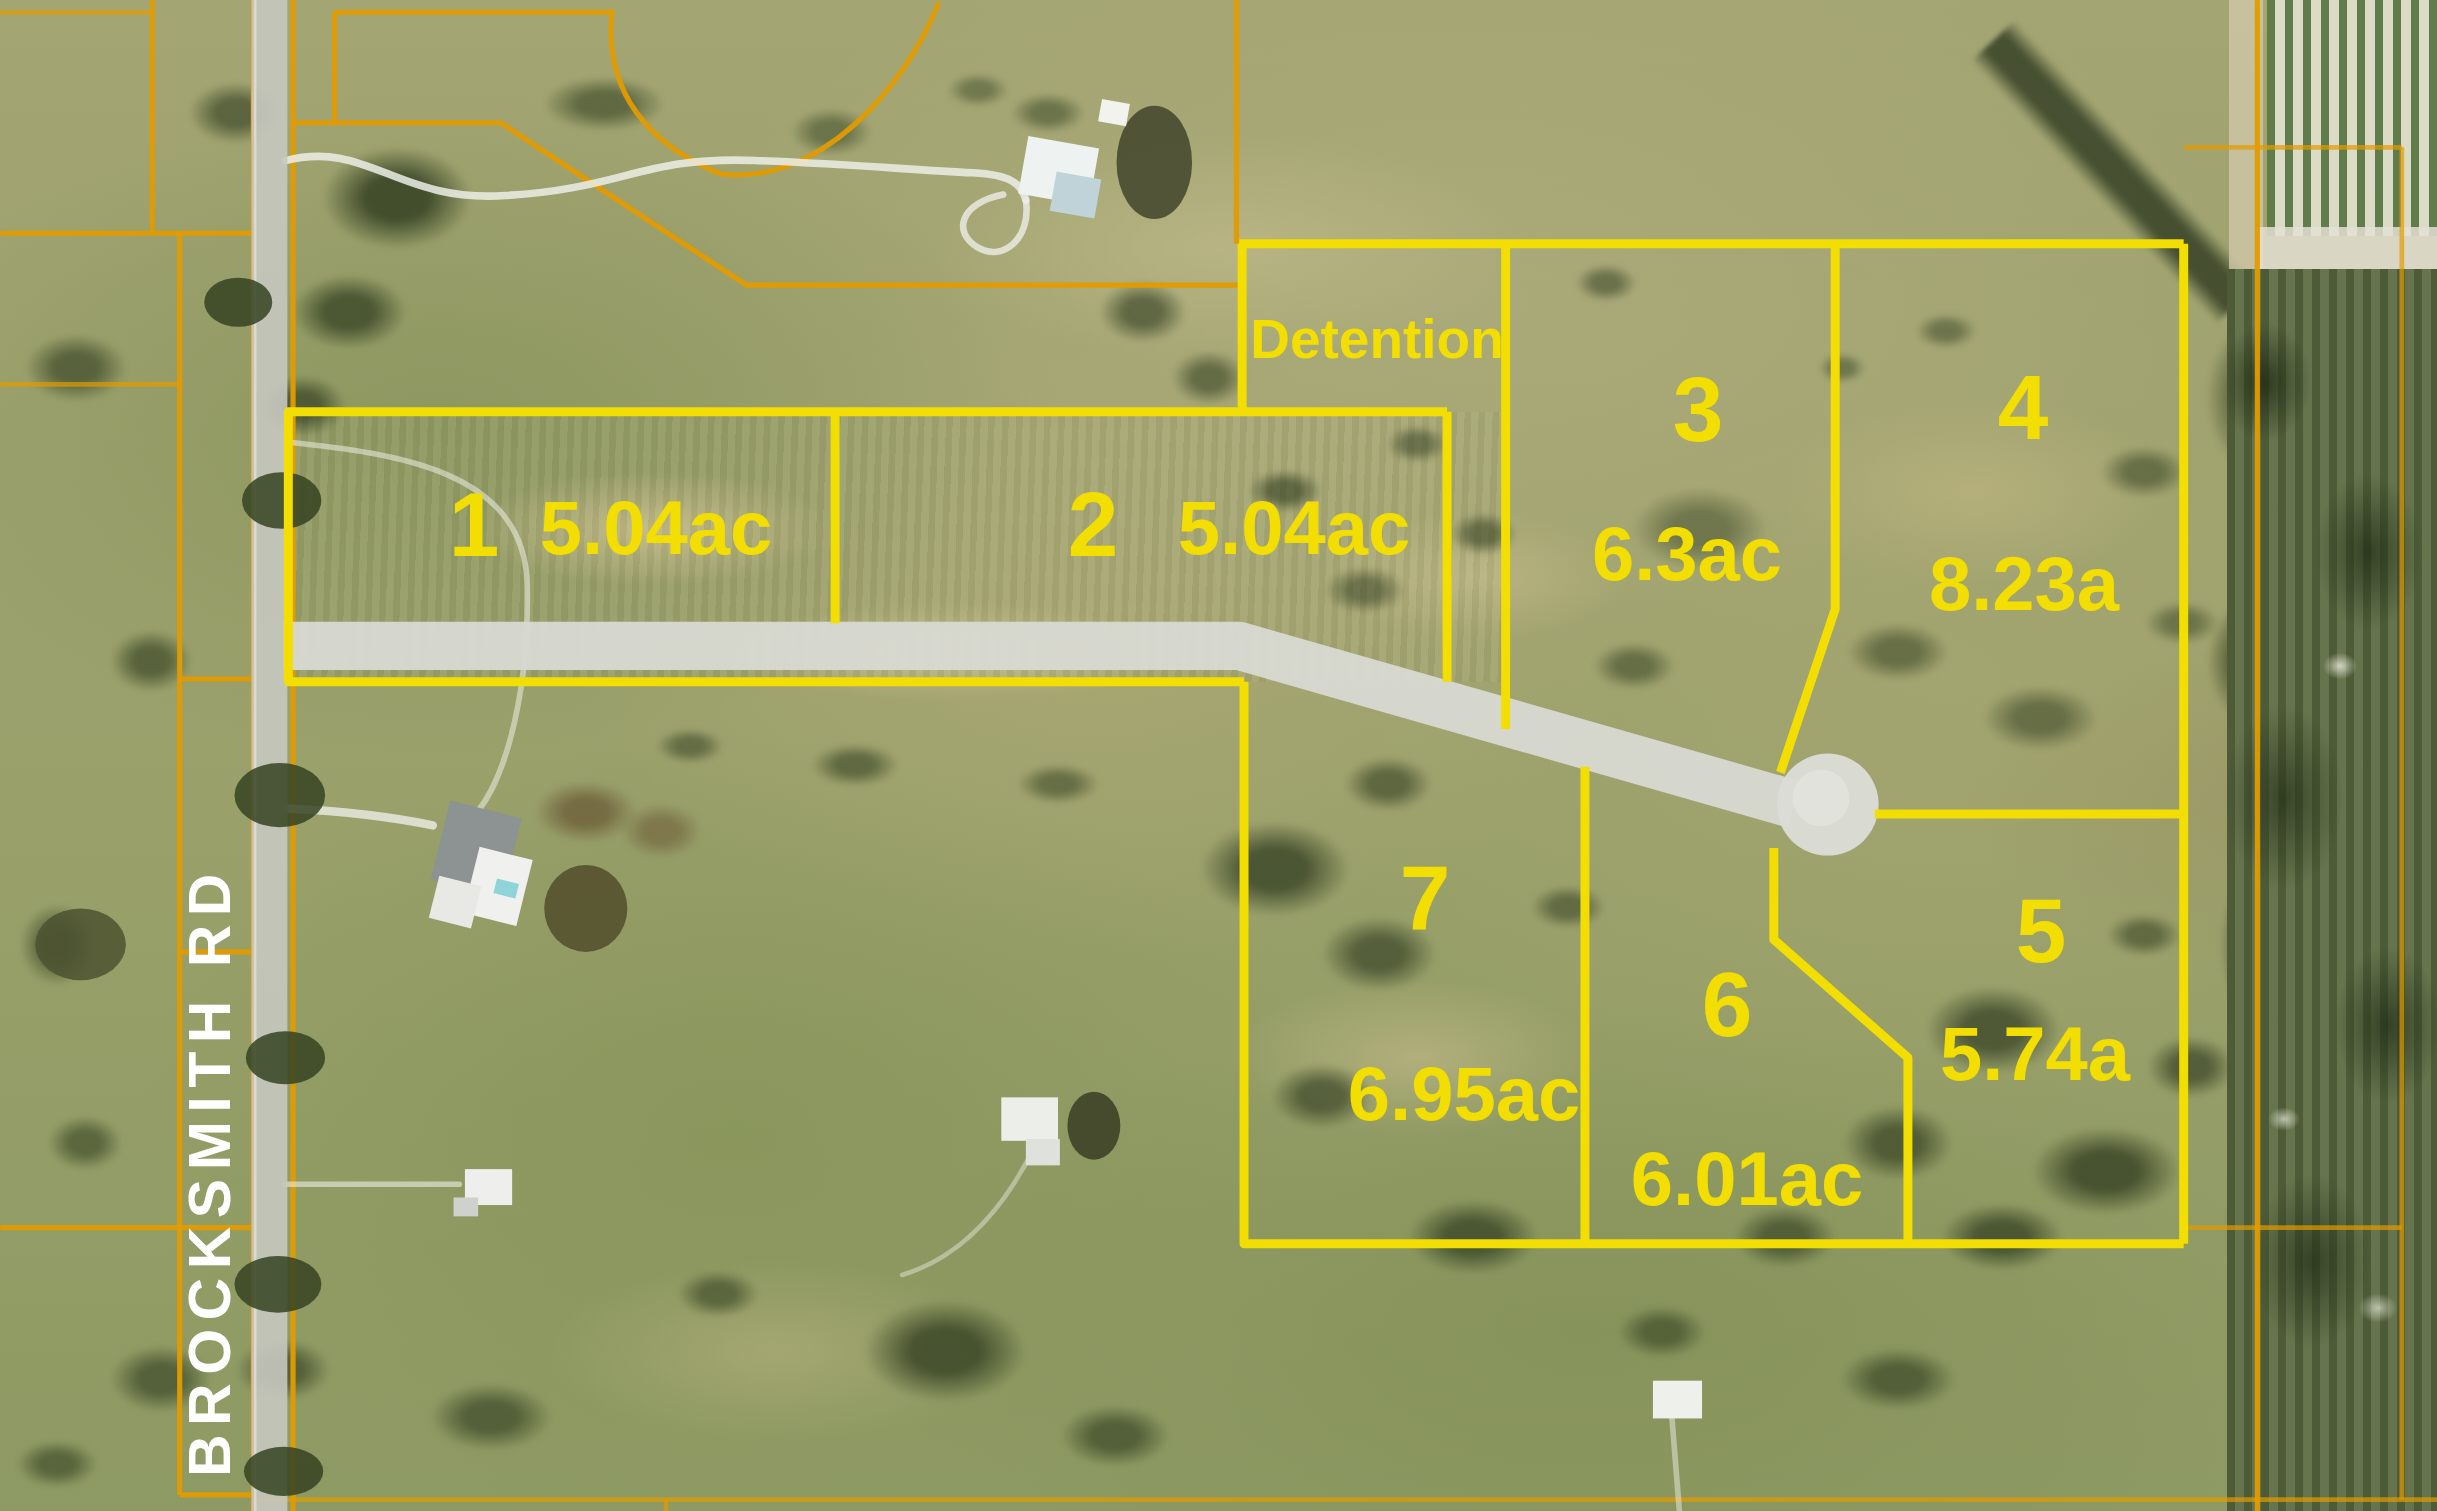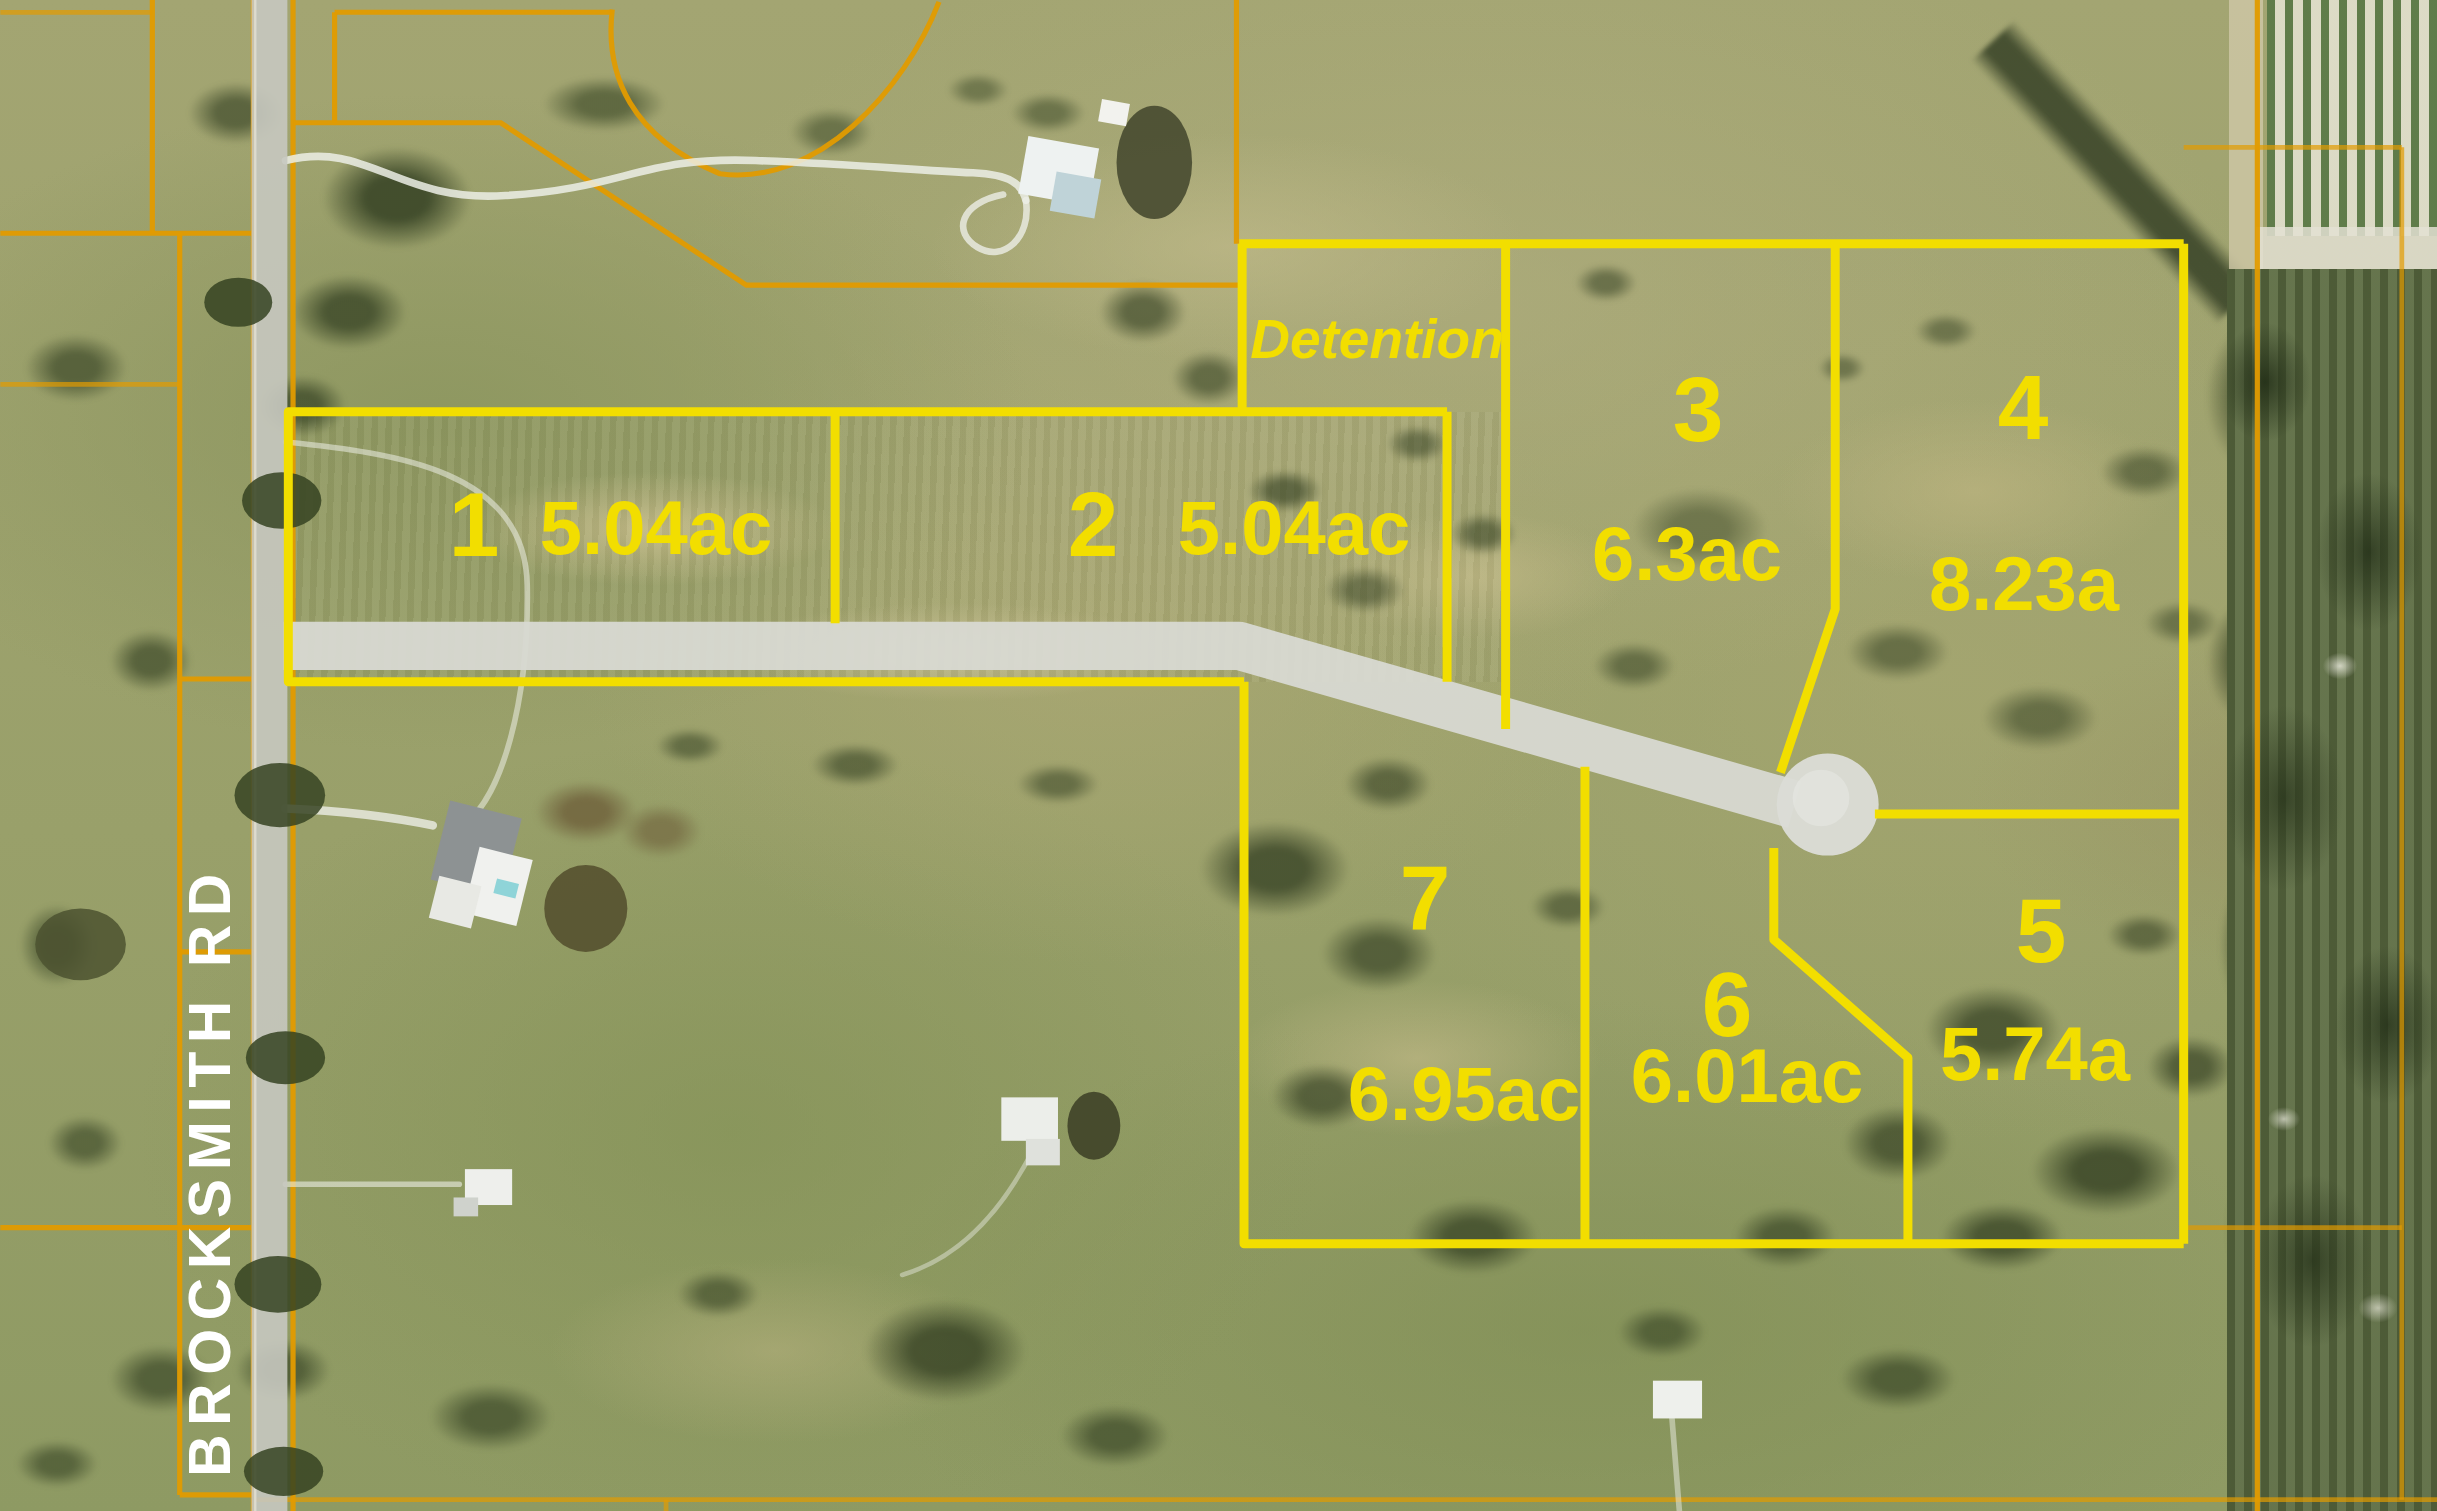--- a/index.html
+++ b/index.html
@@ -134,21 +134,21 @@
   
   svg.overlay{position:absolute;inset:0;}
   .parcel{stroke:var(--parcel-line,#E29B00);stroke-width:5.5;fill:none;opacity:.95;}
   .parcel-faint{stroke:var(--parcel-line,#E29B00);stroke-width:5;fill:none;opacity:.7;}
   .lotline{stroke:var(--lot-line,#F2DE00);stroke-width:9.5;fill:none;stroke-linejoin:round;}
   .driveway{stroke:#eceee6;fill:none;stroke-linecap:round;}
   
   .lbl{position:absolute;transform:translate(-50%,-50%);white-space:nowrap;color:var(--lot-label,#F2DE00);}
   .lot-num{font-weight:700;font-size:91px;}
   .lot-area{font-weight:700;font-size:76px;}
-  .detention{font-weight:700;font-style:italic;font-size:55px;}
+  .detention{font-weight:700;font-size:55px;}
   .roadname{
     position:absolute;left:210px;top:1171px;
     transform:translate(-50%,-50%) rotate(-90deg);
     color:var(--road-label,#fff);font-weight:700;font-size:59px;letter-spacing:8.5px;
     white-space:nowrap;
   }
 </style>
 </head>
 <body>
 
@@ -274,21 +274,21 @@
   <div class="lbl lot-num" style="left:1698px;top:410px">3</div>
   <div class="lbl lot-area" style="left:1687px;top:553px">6.3ac</div>
 
   <div class="lbl lot-num" style="left:2023px;top:408px">4</div>
   <div class="lbl lot-area" style="left:2024px;top:583px">8.23a</div>
 
   <div class="lbl lot-num" style="left:2041px;top:931px">5</div>
   <div class="lbl lot-area" style="left:2035px;top:1053px">5.74a</div>
 
   <div class="lbl lot-num" style="left:1727px;top:1005px">6</div>
-  <div class="lbl lot-area" style="left:1747px;top:1075px">6.01ac</div>
+  <div class="lbl lot-area" style="left:1747px;top:1178px">6.01ac</div>
 
   <div class="lbl lot-num" style="left:1425px;top:898px">7</div>
   <div class="lbl lot-area" style="left:1464px;top:1093px">6.95ac</div>
 
   <div class="lbl detention" style="left:1377px;top:339px">Detention</div>
 
   <div class="roadname">BROCKSMITH RD</div>
 </div>
 
 

